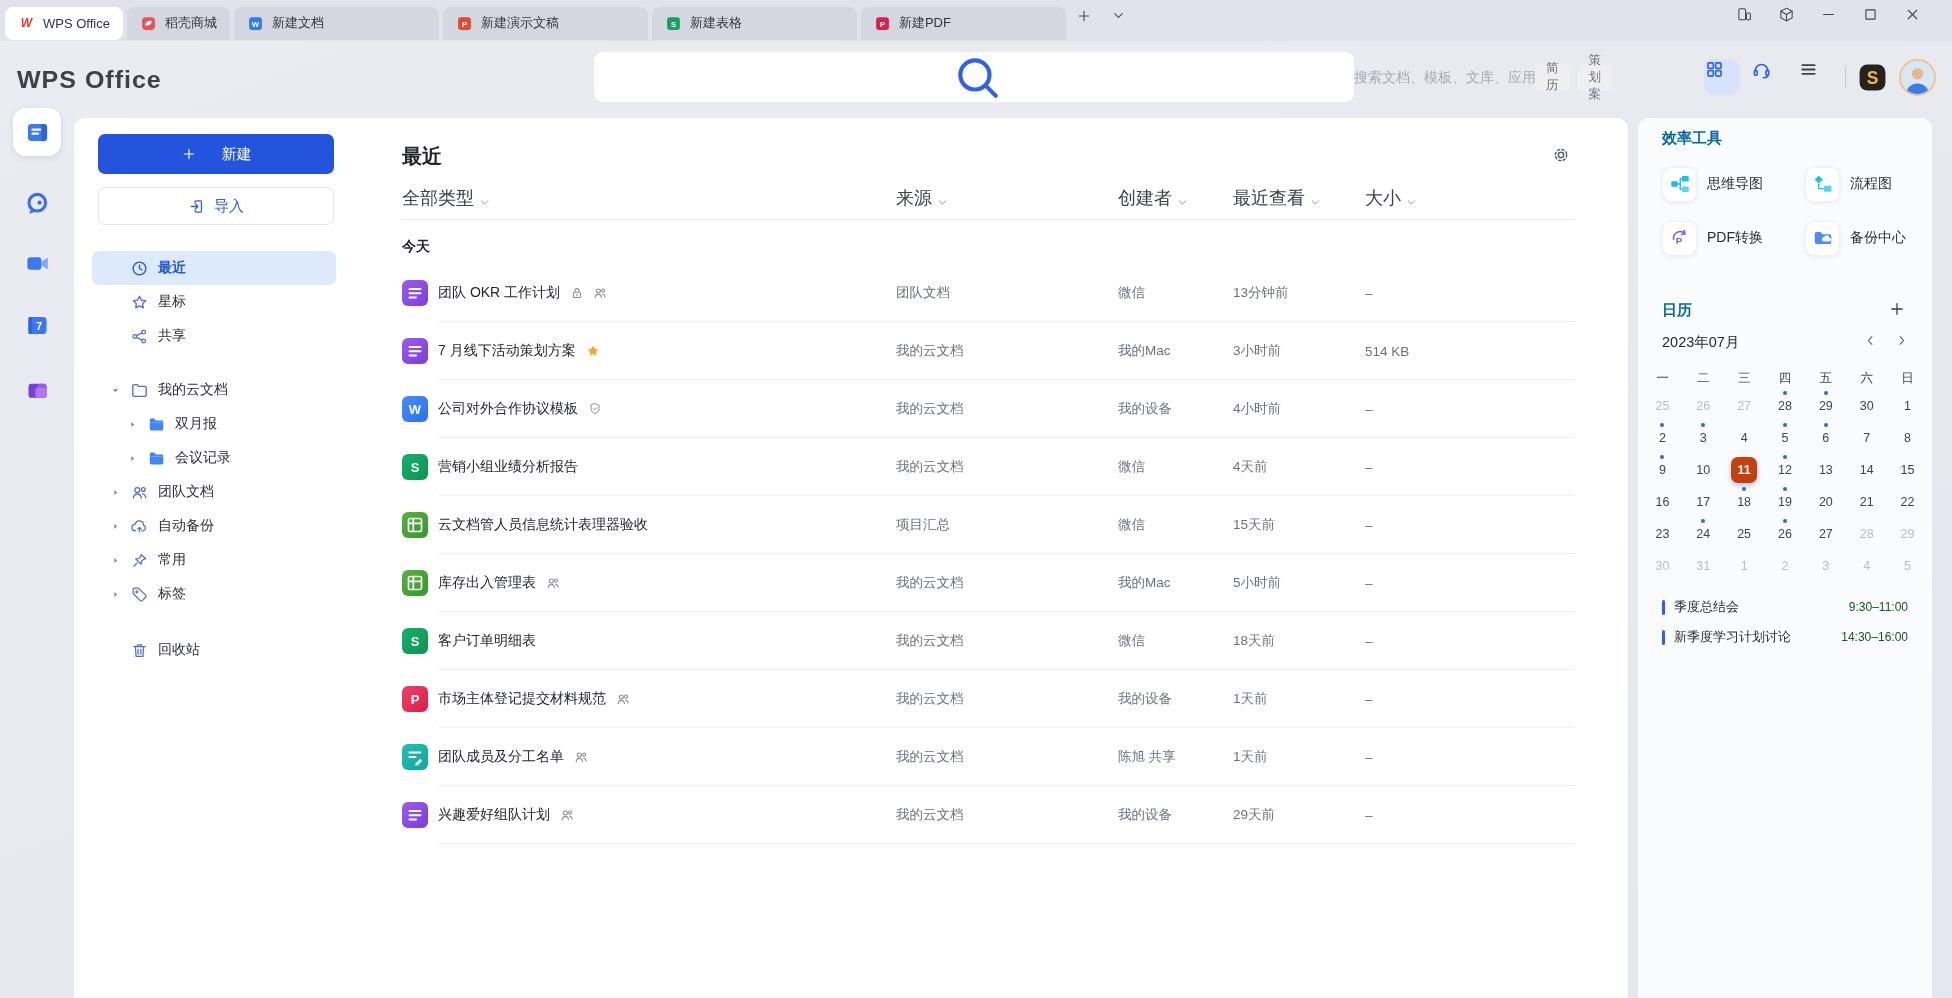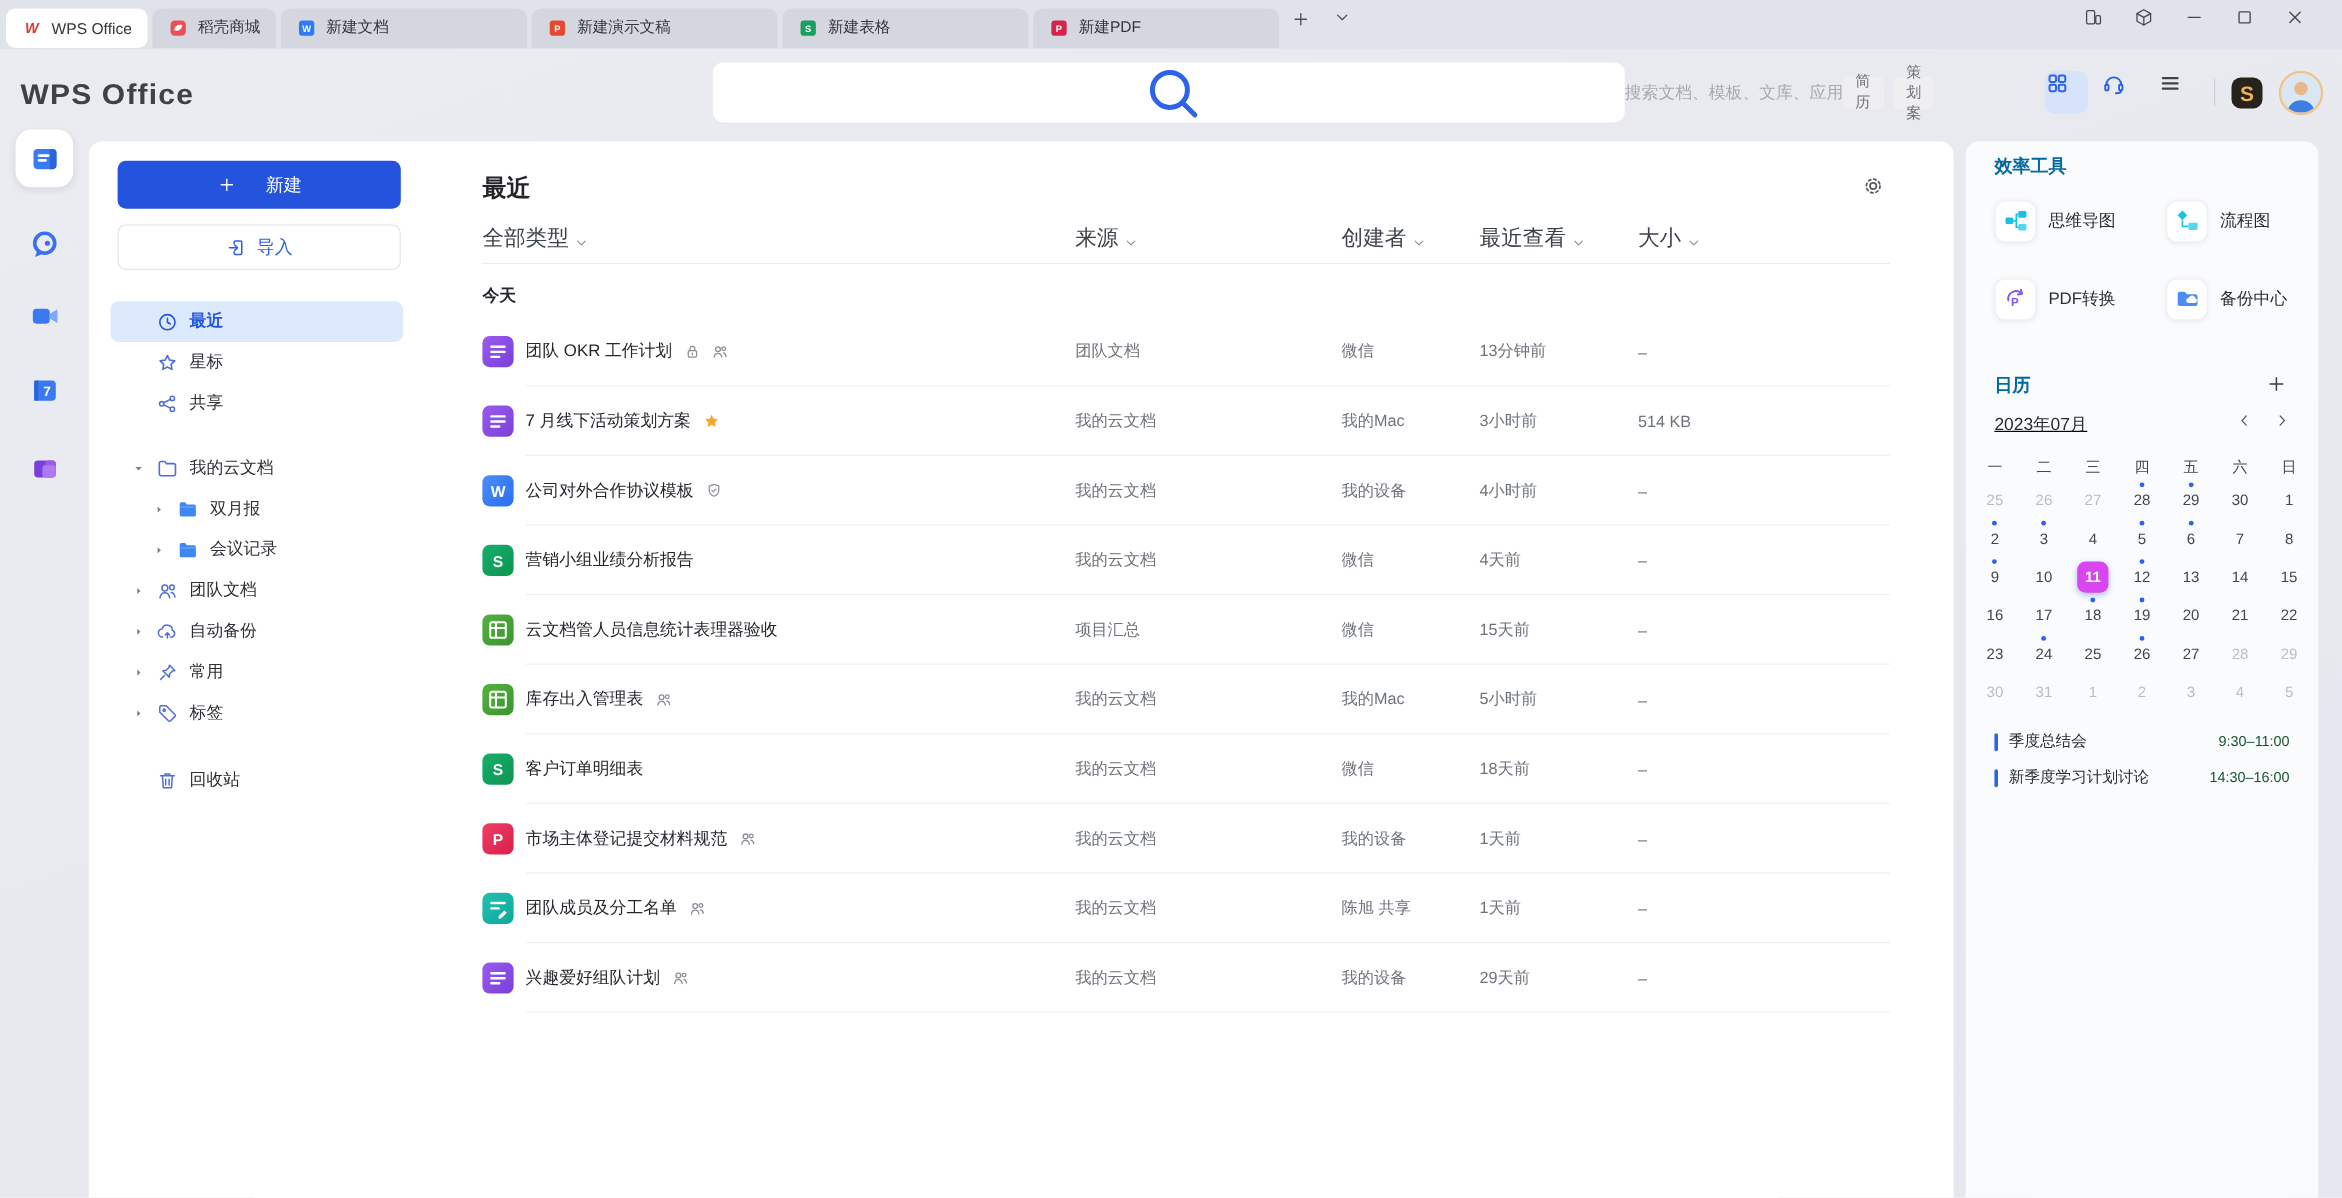--- a/index.html
+++ b/index.html
@@ -96,39 +96,39 @@
   .ficon.form  { background:linear-gradient(135deg,#22c0b2,#0fa89b); }
   .fname .txt { margin-left:10px; font-size:14px; color:#24272c; white-space:nowrap; overflow:hidden; text-overflow:ellipsis; }
   .fbadges { display:flex; align-items:center; gap:7px; margin-left:9px; }
   .fbadge { width:16px; height:16px; color:#8a8f97; }
   .fbadge svg { width:16px; height:16px; }
   .fcell { font-size:13.5px; color:#6e737b; }
 
   
   .rpanel { position:absolute; left:1638px; top:118px; width:294px; height:900px; background:#fafbfd; border-radius:11px; padding:12px 24px 0 24px; }
   .rp-title { font-size:15px; font-weight:700; color:#0369a1; height:16px; display:flex; align-items:center; }
-  .tools { margin-top:16px; display:grid; grid-template-columns:143px 1fr; row-gap:21px; }
+  .tools { margin-top:16px; display:grid; grid-template-columns:143px 1fr; row-gap:10px; }
   .tool { display:flex; align-items:center; height:44px; cursor:pointer; }
   .tool .tbox { width:35px; height:35px; background:#fff; border:1px solid #eef0f4; border-radius:9px; box-shadow:0 1px 4px rgba(50,60,90,.08); display:flex; align-items:center; justify-content:center; }
   .tool .tbox svg { width:22px; height:22px; }
   .tool .tname { margin-left:10px; font-size:14px; color:#2a2d33; }
   .cal-head { margin-top:38px; height:24px; display:flex; align-items:center; justify-content:space-between; }
   .cal-add { width:20px; height:20px; color:#3a3e45; cursor:pointer; }
   .cal-add svg { width:18px; height:18px; }
-  .cal-month { margin-top:8px; height:24px; display:flex; align-items:center; justify-content:space-between;text-decoration:underline; }
+  .cal-month { margin-top:8px; height:24px; display:flex; align-items:center; justify-content:space-between; }
   .cal-month .mname { font-size:14.5px; color:#27292e; }
   .cal-nav { display:flex; gap:18px; color:#55595f; }
   .cal-nav span { width:14px; height:14px; cursor:pointer; }
   .cal-nav svg { width:13px; height:13px; }
   .cal-grid { margin:12px -20px 0 -20px; display:grid; grid-template-columns:repeat(7,1fr); }
   .wk { height:24px; display:flex; align-items:center; justify-content:center; font-size:12.5px; color:#43474d; }
   .day { position:relative; height:32px; display:flex; align-items:center; justify-content:center; font-size:12.5px; color:#41454c; cursor:pointer; }
   .day.muted { color:#b9bdc4; }
   .day .dn { width:26px; height:26px; display:flex; align-items:center; justify-content:center; border-radius:7px; }
-  .day.selected .dn { background:#d946ef; color:#fff; font-weight:600; box-shadow:0 2px 5px rgba(46,98,233,.4); }
+  .day.selected .dn { background:#c2410c; color:#fff; font-weight:600; box-shadow:0 2px 5px rgba(46,98,233,.4); }
   .day .dot { position:absolute; top:1px; left:50%; transform:translateX(-50%); width:4px; height:4px; border-radius:50%; background:#2e62e9; }
   .events { margin-top:10px; }
   .event { height:30px; display:flex; align-items:center; cursor:pointer; }
   .event .bar { width:3px; height:15px; border-radius:2px; background:#2e62e9; flex:0 0 auto; }
   .event .etitle { margin-left:9px; font-size:13px; color:#2b2e33; flex:1; white-space:nowrap; overflow:hidden; }
   .event .etime { font-size:12px; color:#14532d; }
 </style>
 </head>
 <body>
 

